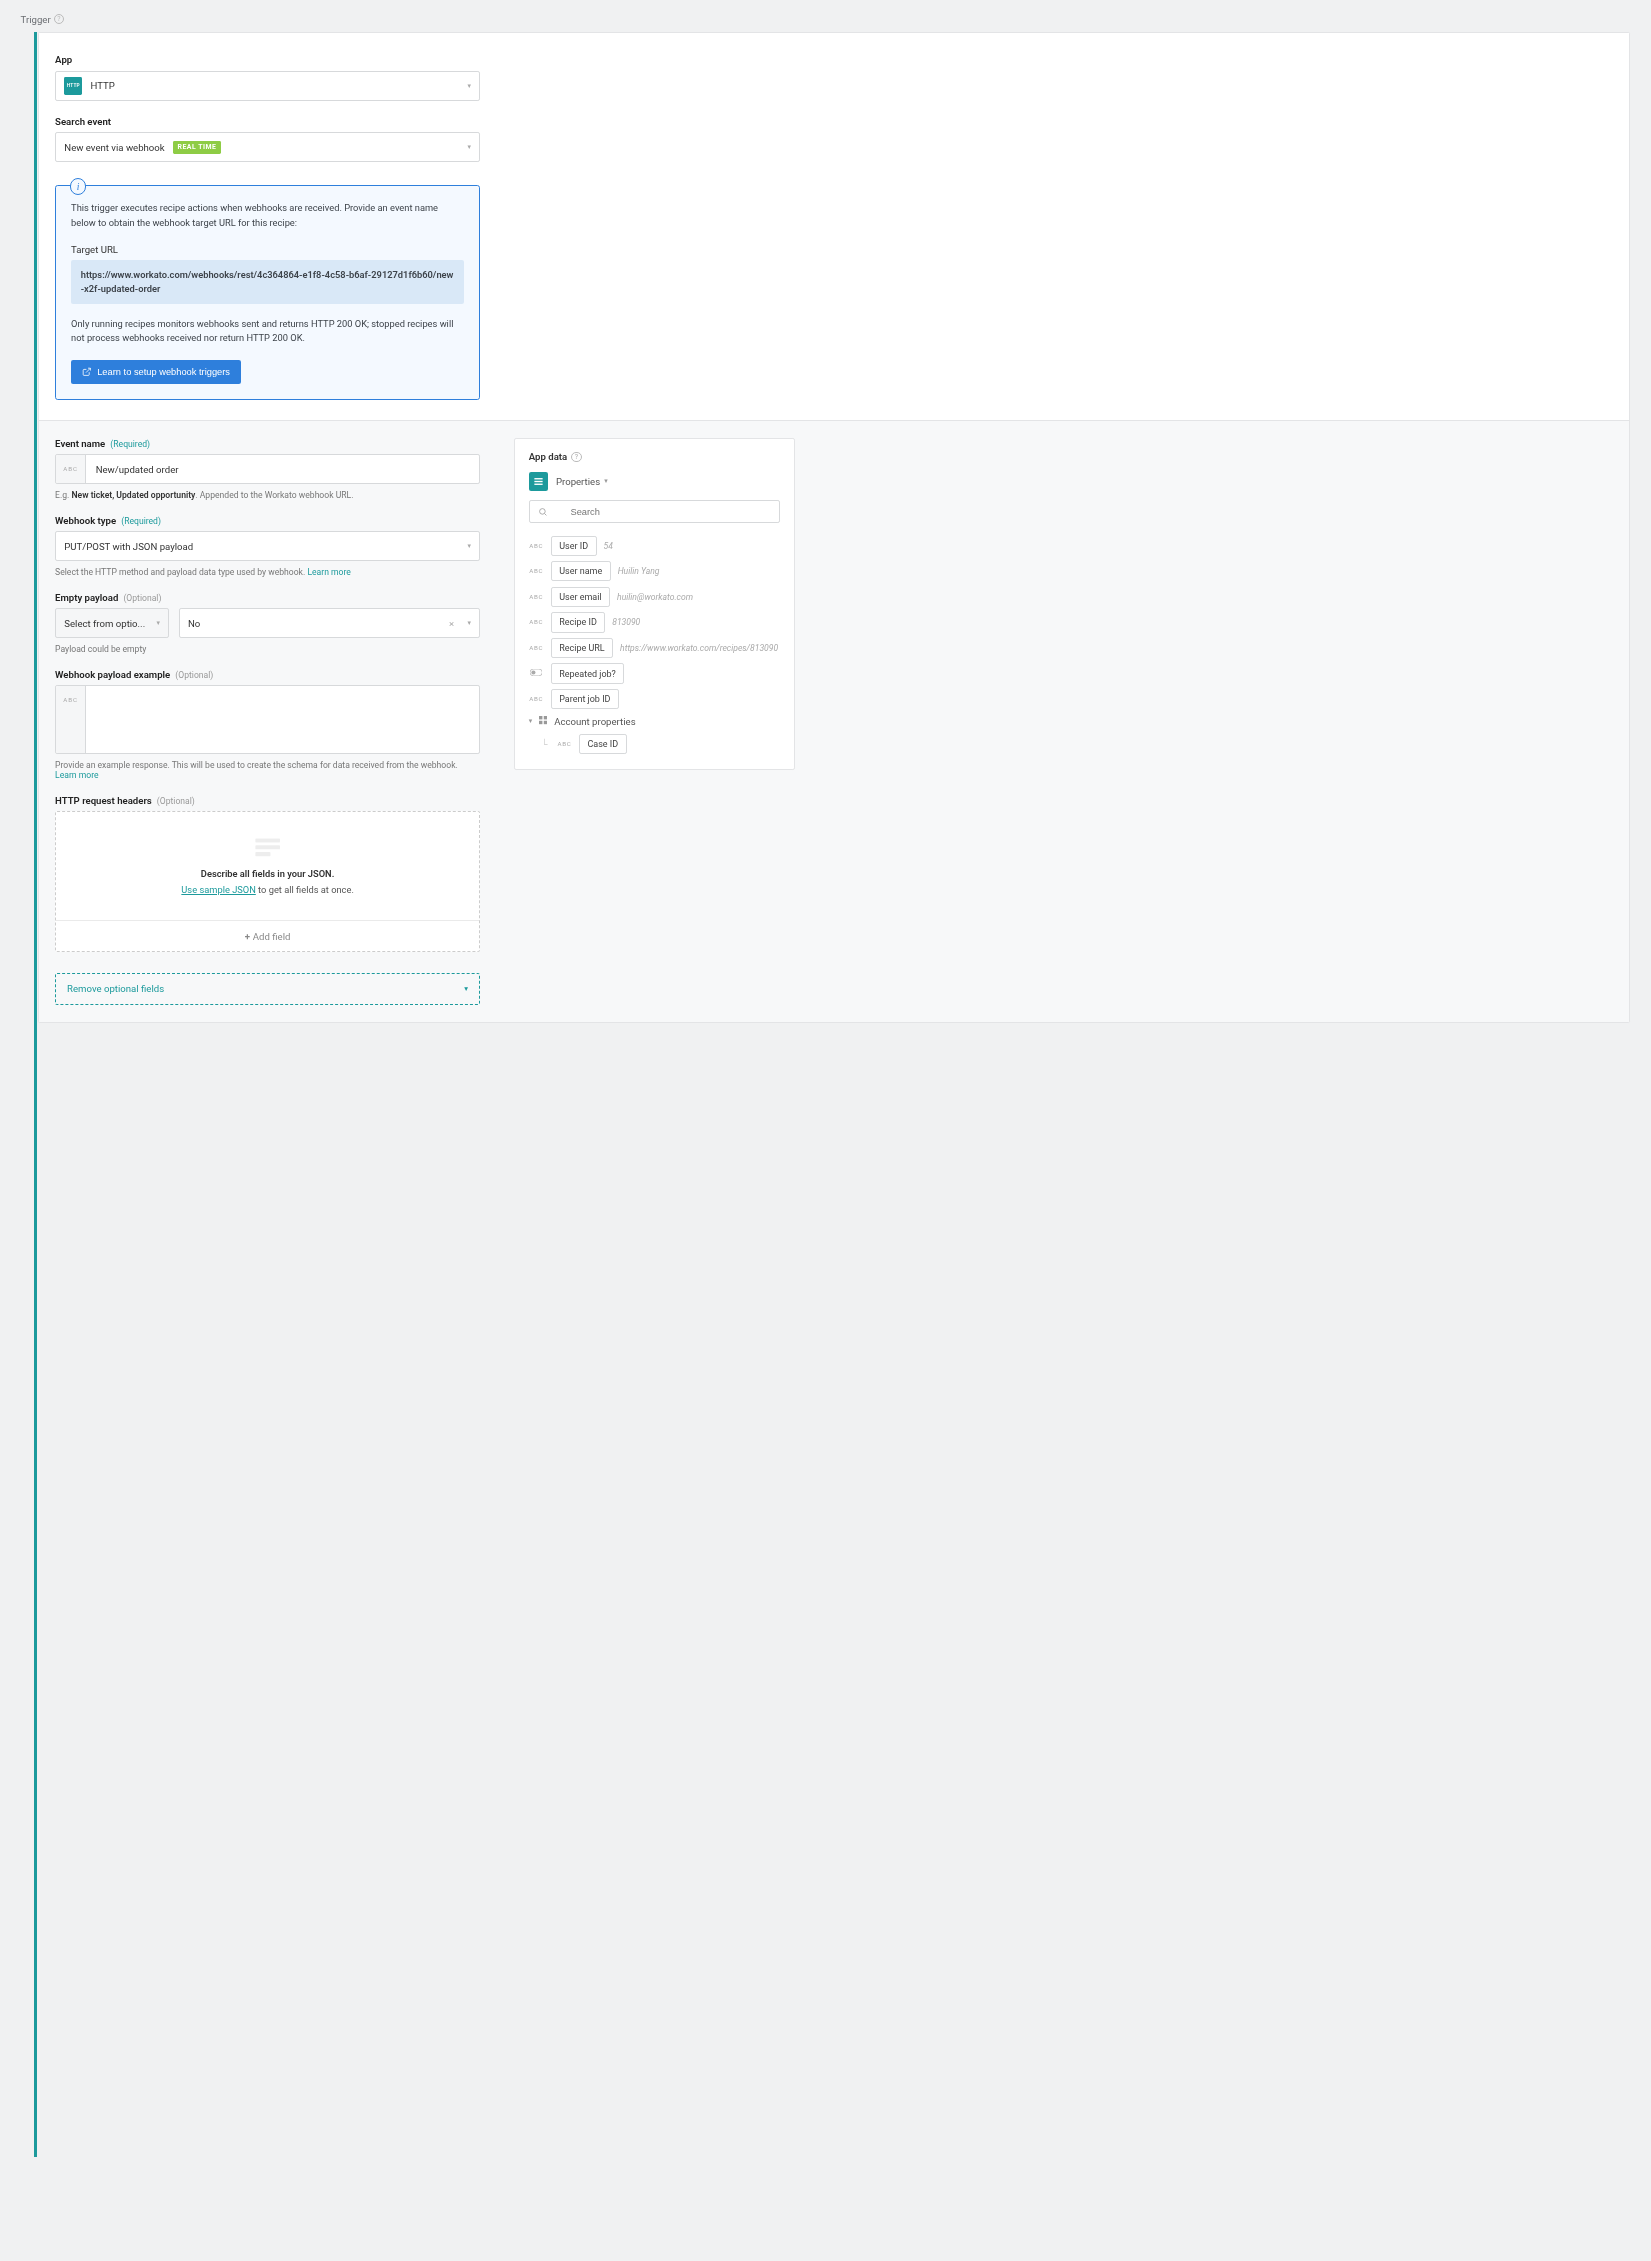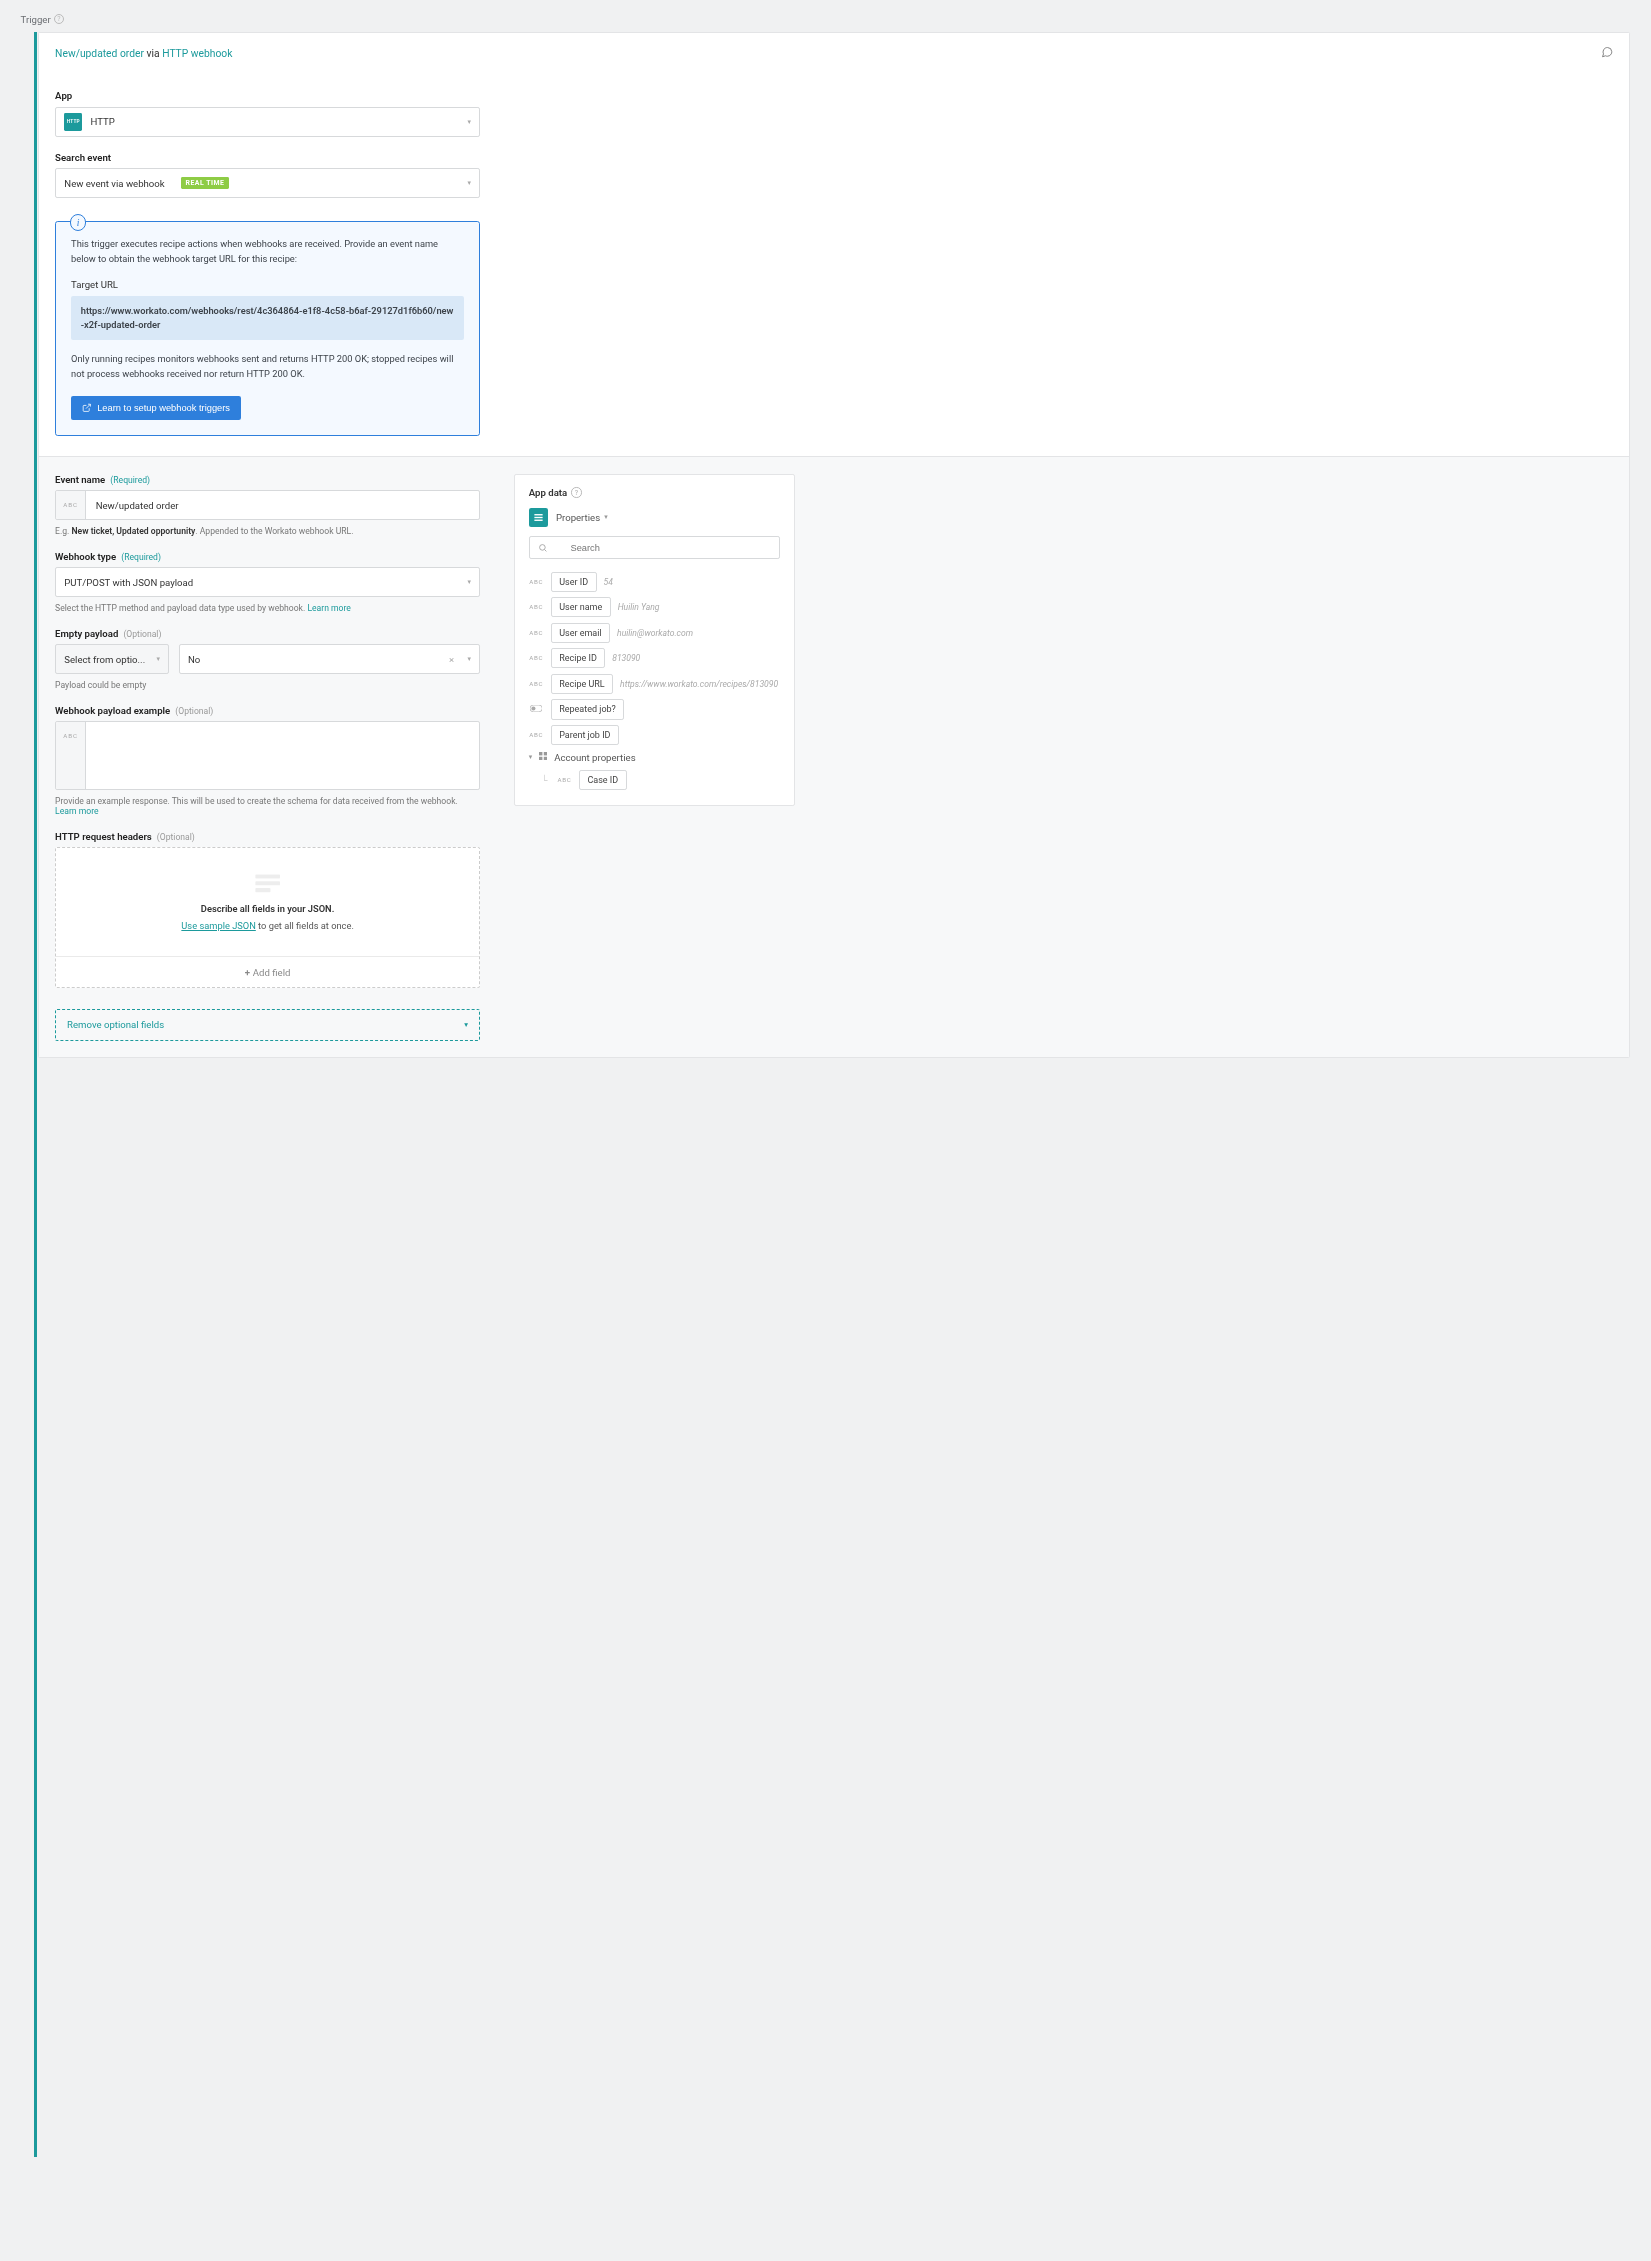--- a/index.html
+++ b/index.html
@@ -130,21 +130,21 @@
   letter-spacing: 0.2px;
 }
 .badge-realtime {
   background: #8ecc45;
   color: #fff;
   font-size: 6.9px;
   font-weight: 700;
   letter-spacing: 0.5px;
   padding: 2.1px 4.8px;
   border-radius: 1.4px;
-  margin-left: 16px;
+  margin-left: 8px;
 }
 .info-panel {
   border: 0.7px solid #2e7fdc;
   border-radius: 2.7px;
   padding: 15px;
   margin-top: 23px;
   position: relative;
   background: #f4f9ff;
 }
 .info-icon-badge {
@@ -432,32 +432,20 @@
   <span class="help-icon">?</span>
 </div>
 
 <div class="main-container">
   <div class="left-rail">
     <div class="rail-bar"></div>
   </div>
 
   <div class="content-wrap">
     <div class="card trigger-card">
-      <div class="trigger-header">
-        <div class="trigger-title">
-          <span class="link">New/updated order</span>
-          <span class="via">via</span>
-          <span class="link">HTTP webhook</span>
-        </div>
-        <div class="comment-icon">
-          <svg width="12.3" height="12.3" viewBox="0 0 24 24" fill="none" stroke="#777" stroke-width="1.8">
-              <path d="M21 11.5a8.38 8.38 0 0 1-.9 3.8 8.5 8.5 0 0 1-7.6 4.7 8.38 8.38 0 0 1-3.8-.9L3 21l1.9-5.7a8.38 8.38 0 0 1-.9-3.8 8.5 8.5 0 0 1 4.7-7.6 8.38 8.38 0 0 1 3.8-.9h.5a8.48 8.48 0 0 1 8 8v.5z"></path>
-            </svg>
-        </div>
-      </div>
 
       <div class="inner-body">
         <div class="col-main">
 
           <div class="field-group">
             <div class="field-label">App</div>
             <div class="select-box">
               <div class="app-icon">HTTP</div>
               <span>HTTP</span>
               <span class="caret">▾</span>

